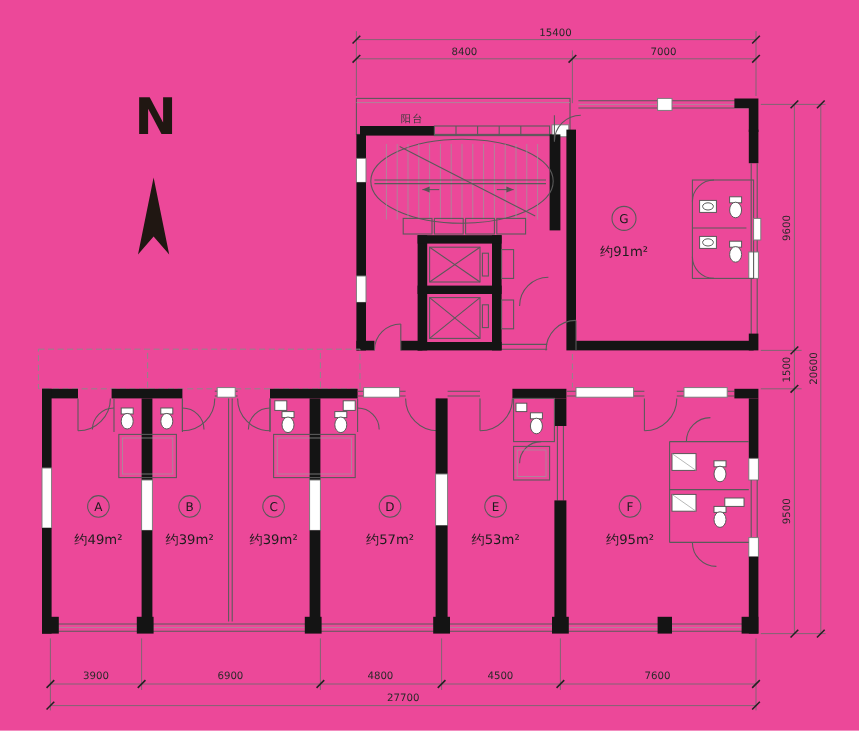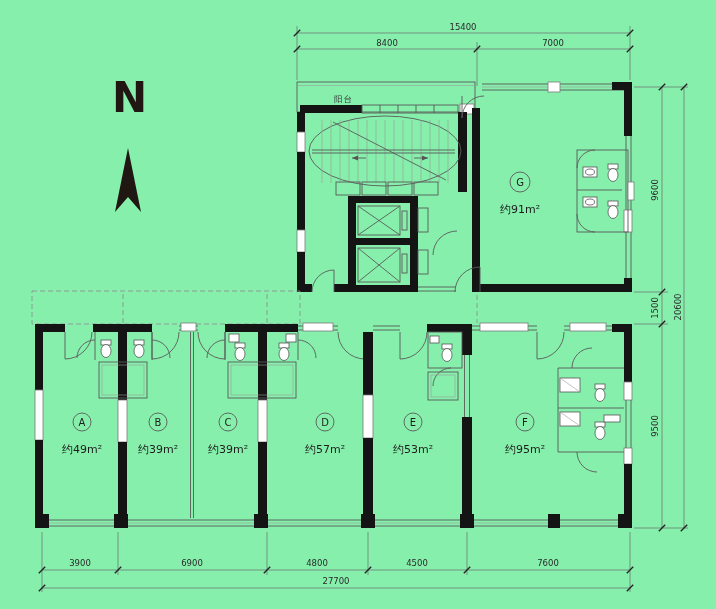--- a/index.html
+++ b/index.html
@@ -1,16 +1,16 @@
 <!DOCTYPE html>
 <html><head>
 <meta charset="utf-8">
 <style>
   html,body{margin:0;padding:0;background:#fff;}
-  #plan-wrap{position:relative;width:716px;height:609px;background:#86efac;overflow:hidden;
+  #plan-wrap{position:relative;width:716px;height:609px;background:#ec4899;overflow:hidden;
              font-family:"DejaVu Sans",sans-serif;}
   svg{display:block;}
   .w{fill:#141414;stroke:none;}
   .tl{stroke:#5a5a5a;stroke-width:0.9;fill:none;}
   .tl2{stroke:#9a9a9a;stroke-width:0.6;fill:none;}
   .dim{stroke:#6b6b6b;stroke-width:0.7;fill:none;}
   .tick{stroke:#222;stroke-width:1.3;}
   .dash{stroke:#8a8a8a;stroke-width:0.8;fill:none;stroke-dasharray:5 3;}
   .win{fill:#ffffff;stroke:#7a7a7a;stroke-width:0.8;}
   .fix{fill:#ffffff;stroke:#555;stroke-width:0.8;}

